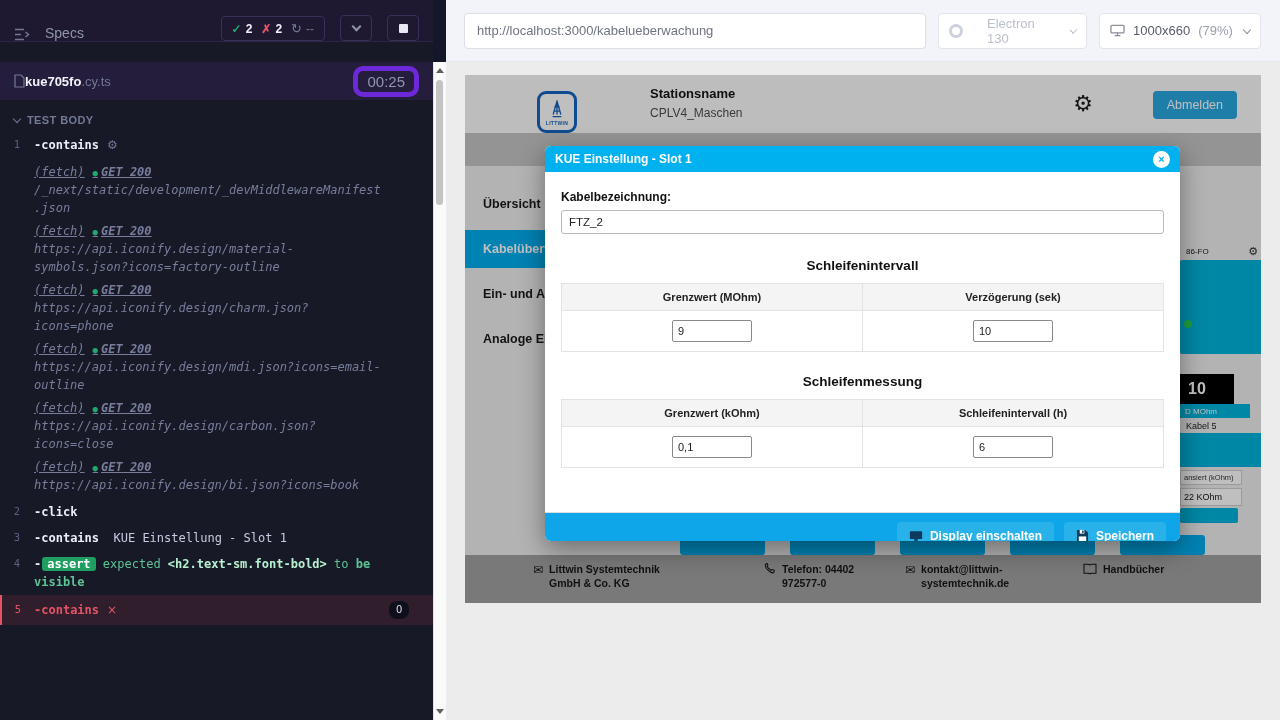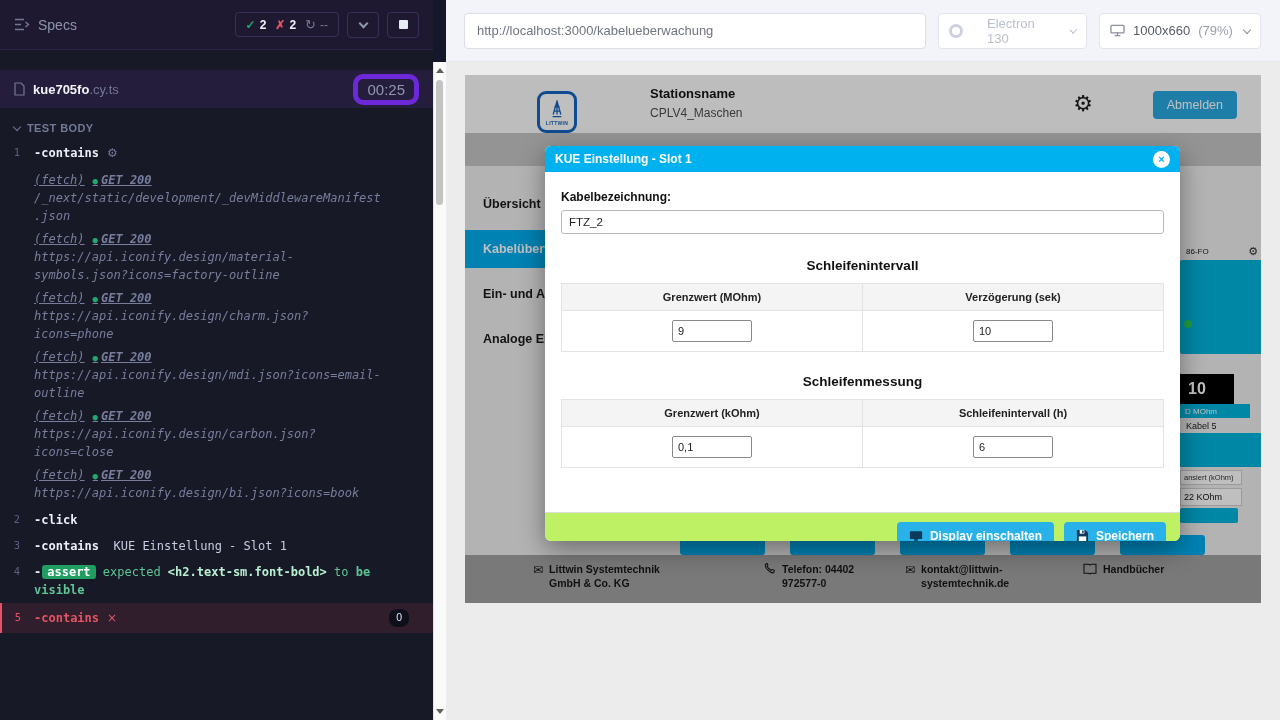--- a/index.html
+++ b/index.html
@@ -3,33 +3,33 @@
 <meta charset="utf-8">
 <style>
   * { box-sizing: border-box; margin: 0; padding: 0; }
   html,body { width:1280px; height:720px; overflow:hidden; }
   body { font-family:"Liberation Sans", sans-serif; background:#ececec; display:flex; }
 
   
   .left-col { width:446px; height:720px; display:flex; flex:none; }
   .reporter { width:433px; background:#171a26; color:#d8dbea; display:flex; flex-direction:column; overflow:hidden; flex:none; }
 
-  .rp-header { height:50px; background:#1e1931; border-bottom:1px solid #2b2545; display:flex; align-items:center; padding:0 14px; gap:8px; flex:none; }
+  .rp-header { height:42px; background:#1e1931; border-bottom:1px solid #2b2545; display:flex; align-items:flex-end; padding:0 14px; gap:15px; flex:none; }
   .rp-header .specs-label { color:#8f94ad; font-size:14px; }
   .stats-box { margin-left:auto; border:1px solid #37315a; border-radius:4px; padding:4px 10px; display:flex; align-items:center; gap:9px; }
   .stat { display:flex; align-items:center; gap:4px; font-size:12px; font-weight:bold; color:#f1f2fa; }
   .stat .ok { color:#1fa971; font-size:12px; }
   .stat .fail { color:#e45464; font-size:12px; }
   .stat .pend { color:#737897; font-size:13px; font-weight:normal; }
   .stat .pend-count { color:#737897; font-weight:normal; }
   .icon-btn { width:32px; height:26px; border:1px solid #37315a; border-radius:4px; display:flex; align-items:center; justify-content:center; }
   .chev { width:7px; height:7px; border-right:2px solid #9095ad; border-bottom:2px solid #9095ad; transform:rotate(45deg); margin-top:-3px; }
   .stop-sq { width:9px; height:9px; background:#e8eaf3; border-radius:1px; }
 
-  .spec-row { margin-top:20px; background:#241d3b; height:38px; display:flex; align-items:center; gap:8px; padding:0 14px; flex:none; }
+  .spec-row { margin-top:20px; background:#241d3b; height:38px; display:flex; align-items:center; padding:0 14px; flex:none; }
   .spec-name { font-weight:bold; font-size:13px; color:#f3f4fa; }
   .spec-ext { font-size:13px; color:#737897; }
   .timer-chip { margin-left:auto; border:5px solid #6d28d9; border-radius:10px; color:#9095ad; font-size:15px; padding:2px 9px; }
 
   .section-row { display:flex; align-items:center; gap:7px; padding:14px 16px 6px 14px; color:#737897; font-size:11px; font-weight:bold; letter-spacing:.4px; }
   .chev-sm { width:6px; height:6px; border-right:1.6px solid #737897; border-bottom:1.6px solid #737897; transform:rotate(45deg); margin-top:-2px; }
 
   .cmd-log { flex:1; overflow:hidden; font-family:"DejaVu Sans Mono", monospace; font-size:12px; }
   .cmd { display:flex; padding:4px 0; align-items:flex-start; }
   .cmd-num { width:34px; flex:none; text-align:center; color:#5c6183; font-size:10.5px; padding-top:2px; }
@@ -124,21 +124,21 @@
   .modal-close { margin-left:auto; width:17px; height:17px; border-radius:50%; background:#fff; color:#00b1f0; display:flex; align-items:center; justify-content:center; font-size:11px; font-weight:bold; cursor:pointer; }
   .modal-body { flex:1; padding:10px 16px 0; }
   .field-label { font-size:12px; font-weight:bold; margin:8px 0 6px; color:#111; }
   .field-input { width:100%; height:24px; border:1px solid #b9b9b9; border-radius:3px; font-size:11.5px; padding:0 7px; color:#222; outline:none; font-family:"Liberation Sans",sans-serif; }
   .tbl-title { text-align:center; font-weight:bold; font-size:13.5px; color:#111; margin:24px 0 10px; }
   .tbl-title.second { margin-top:22px; }
   table.mtable { width:100%; border-collapse:collapse;border-radius:15px; }
   .mtable th { border:1px solid #e3e3e3; background:#f4f4f4; font-size:11px; font-weight:bold; color:#222; padding:7px 4px; text-align:center; }
   .mtable td { border:1px solid #e3e3e3; padding:9px; text-align:center; }
   .cell-input { width:80px; height:22px; border:1px solid #8a8a8a; border-radius:2px; font-size:11px; padding:0 5px; color:#222; outline:none; font-family:"Liberation Sans",sans-serif; }
-  .modal-footer { height:46px; background:#bef264; border-top:1px solid #dddddd; display:flex; align-items:center; justify-content:flex-end; gap:10px; padding:0 14px; flex:none;margin-top:44px; }
+  .modal-footer { height:46px; background:#0ea5e9; border-top:1px solid #dddddd; display:flex; align-items:center; justify-content:flex-end; gap:10px; padding:0 14px; flex:none;margin-top:44px; }
   .m-btn { display:flex; align-items:center; gap:7px; background:#29b2ea; color:#fff; font-weight:bold; font-size:12px; border:none; border-radius:4px; padding:7px 12px; cursor:pointer; }
 </style>
 </head>
 <body>
 
 <div class="left-col">
   <div class="reporter">
 
     <div class="rp-header">
       <svg width="16" height="13" viewBox="0 0 16 13">

